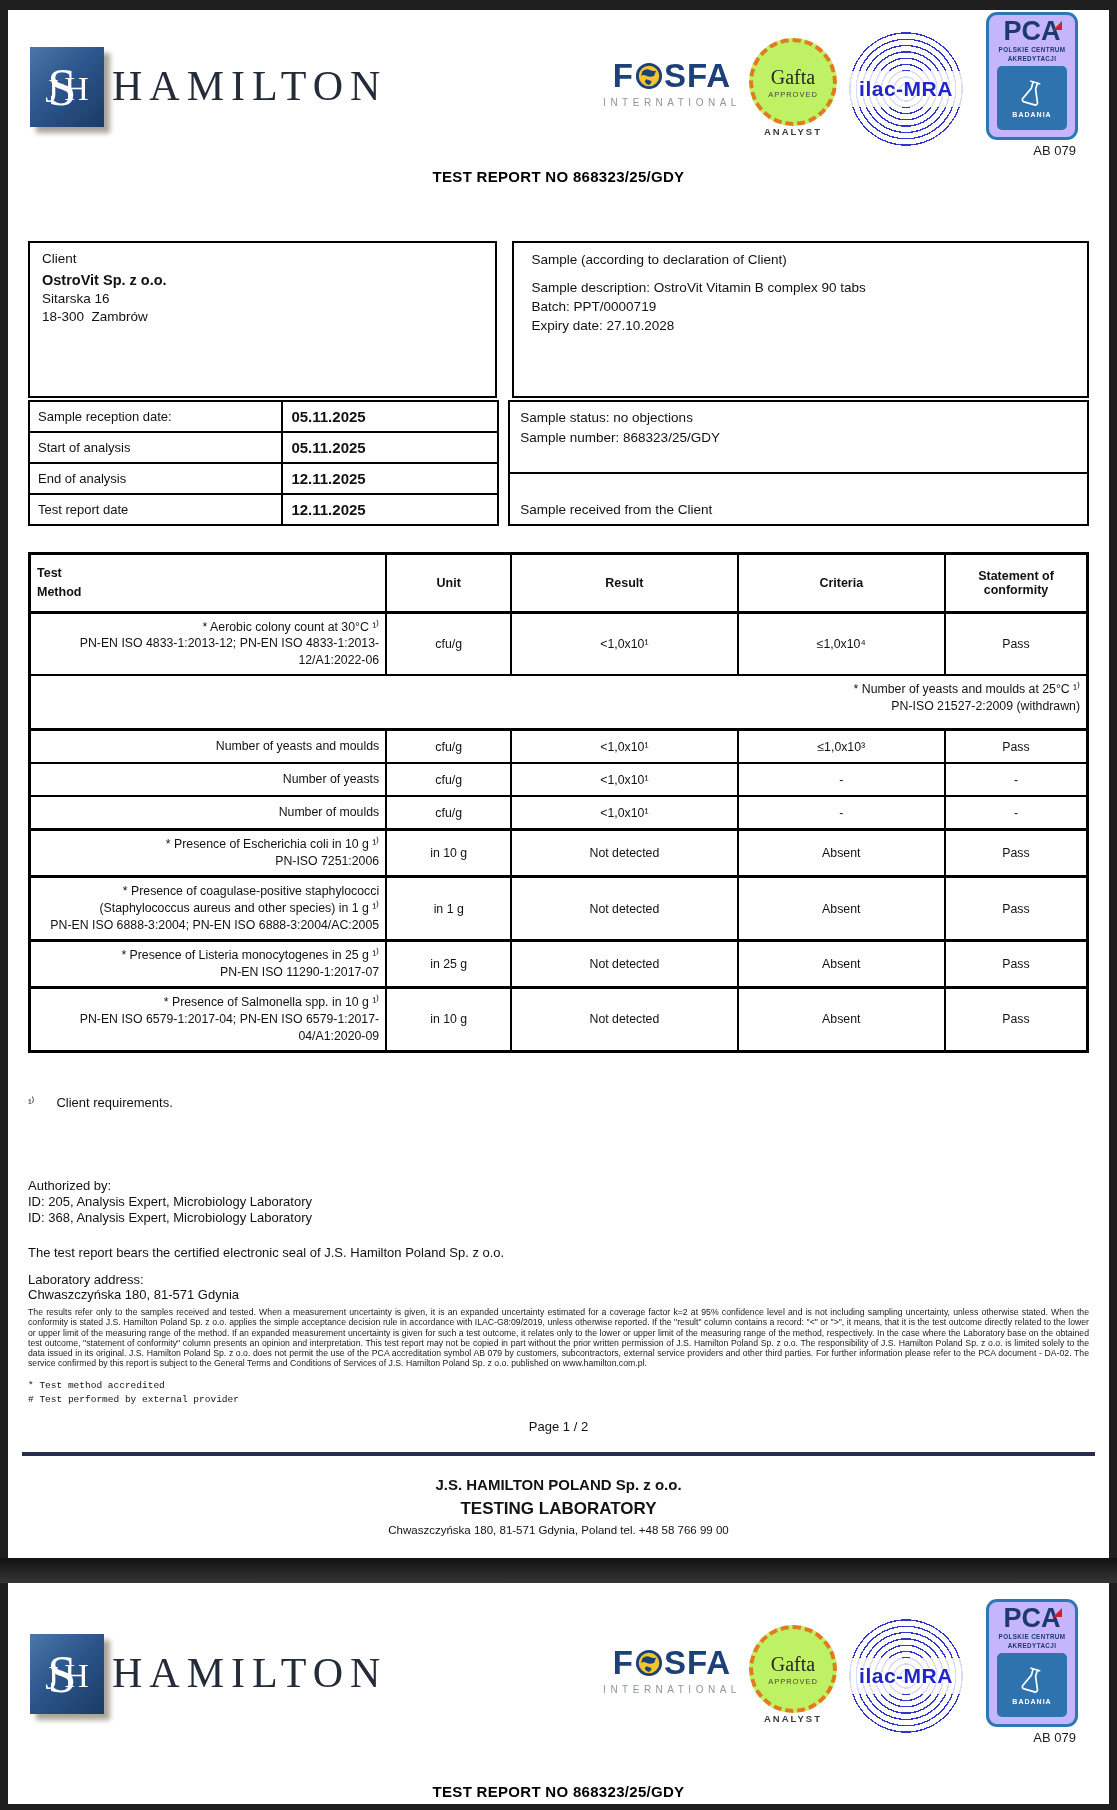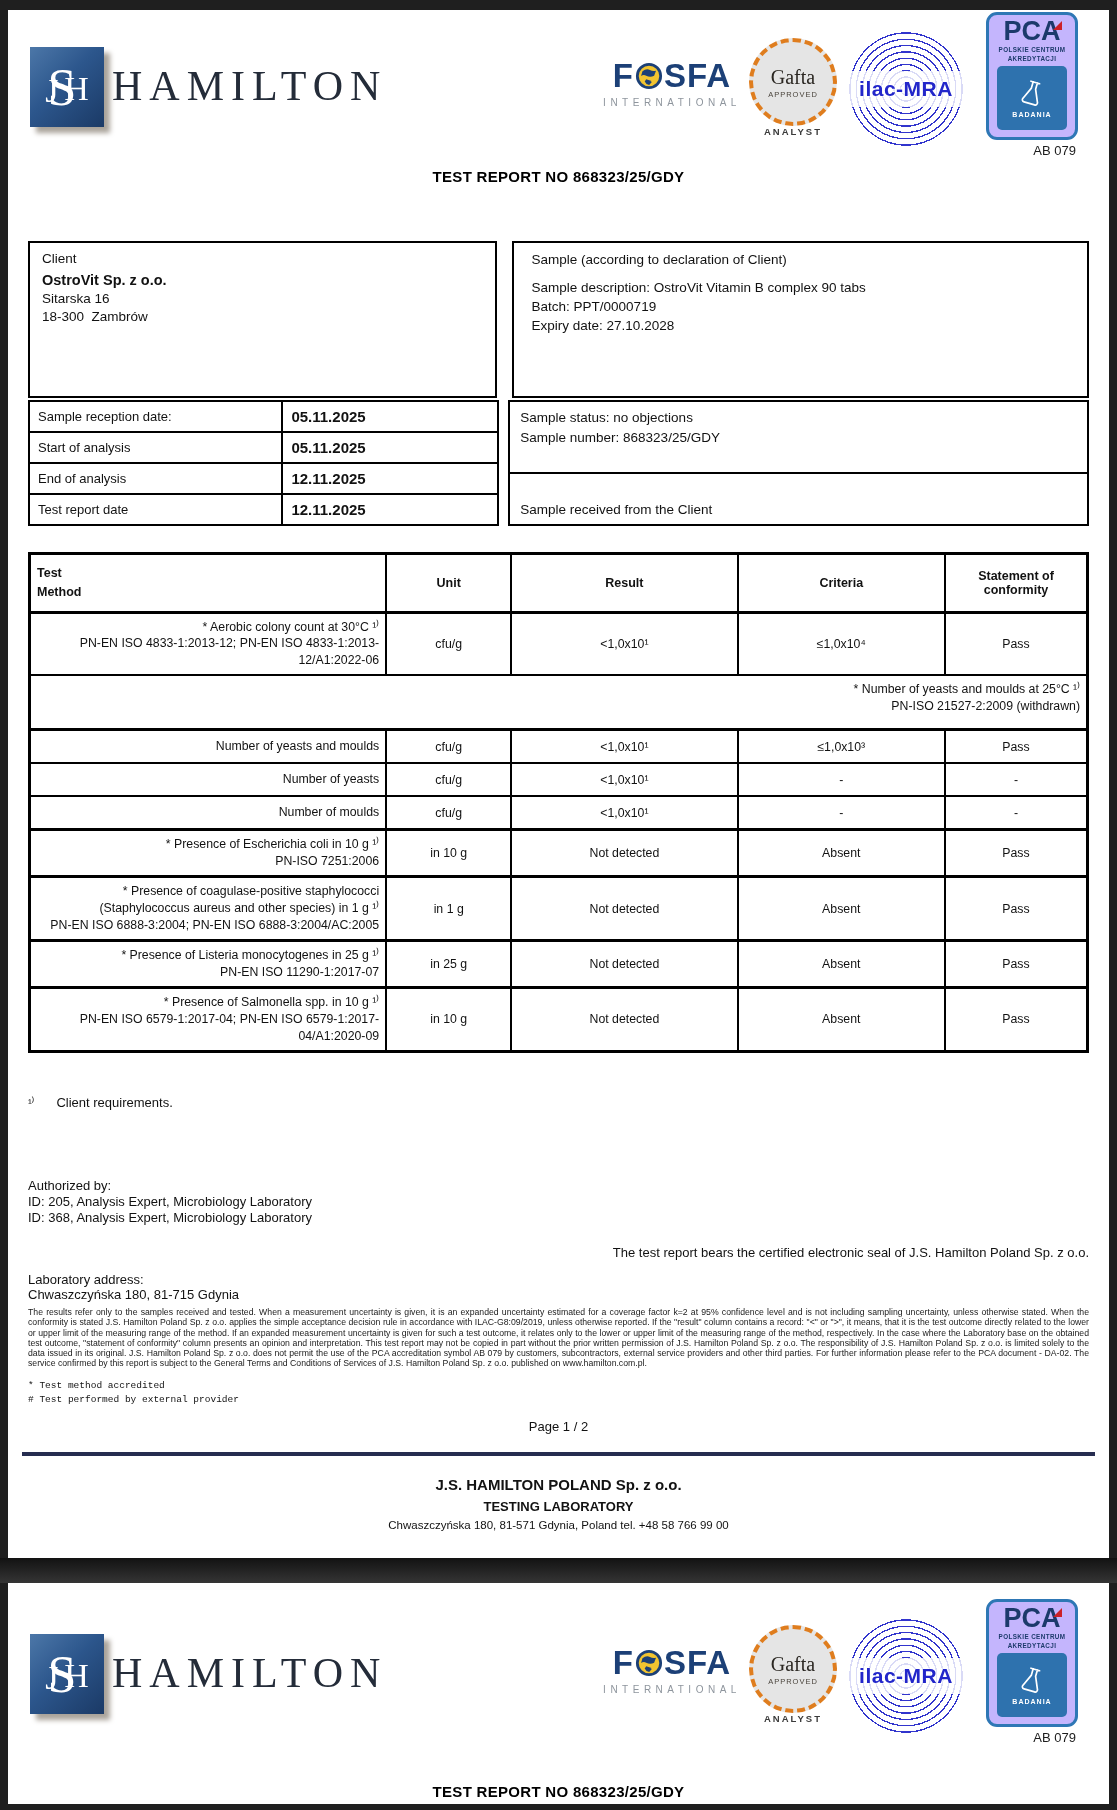--- a/index.html
+++ b/index.html
@@ -15,21 +15,21 @@
   .jsh-logo{position:absolute;left:22px;top:37px;width:74px;height:80px;background:linear-gradient(135deg,#4c77a8 0%,#2c568c 45%,#1b3a66 100%);box-shadow:6px 6px 5px #aaa49b;display:flex;align-items:center;justify-content:center;}
   .jsh-letters{font-family:"Liberation Serif",serif;color:#fff;display:flex;align-items:center;}
   .jsh-letters .l1{font-size:34px;margin-right:-11px;transform:translateY(4px);}
   .jsh-letters .l2{font-size:52px;}
   .jsh-letters .l3{font-size:34px;margin-left:-12px;transform:translateY(2px);}
   .hamilton{position:absolute;left:104px;top:52px;font-family:"Liberation Serif",serif;font-size:42px;letter-spacing:7px;color:#242c39;}
   .fosfa{position:absolute;left:584px;top:47px;width:160px;text-align:center;}
   .fosfa-name{font-size:33px;font-weight:bold;color:#1c4077;letter-spacing:1px;display:flex;align-items:center;justify-content:center;}
   .fosfa-sub{font-size:10px;letter-spacing:4.5px;color:#8e959d;margin-top:2px;}
   .gafta{position:absolute;left:739px;top:28px;width:92px;text-align:center;}
-  .gafta-ring{width:80px;height:80px;margin:0 auto;border:4px dashed #df7d1e;border-radius:50%;display:flex;flex-direction:column;align-items:center;justify-content:center;background:#e5e5e5;}
+  .gafta-ring{width:80px;height:80px;margin:0 auto;border:4px dashed #df7d1e;border-radius:50%;display:flex;flex-direction:column;align-items:center;justify-content:center;background:#bef264;}
   .gafta-name{font-family:"Liberation Serif",serif;font-size:20px;color:#2b2722;}
   .gafta-approved{font-size:7.5px;letter-spacing:1px;color:#4a443c;margin-top:1px;}
   .gafta-analyst{font-size:9.5px;font-weight:bold;letter-spacing:2px;color:#3b3b3b;margin-top:0;}
   .ilac{position:absolute;left:839px;top:20px;width:118px;height:118px;border-radius:50%;overflow:hidden;background:repeating-radial-gradient(circle at 50% 50%,#ffffff 0 5px,#3134cd 5px 6.3px);display:flex;align-items:center;justify-content:center;}
   .ilac-band{position:absolute;left:0;right:0;top:41px;height:36px;background:rgba(255,255,255,0.82);}
   .ilac-label{position:relative;font-size:21px;font-weight:bold;color:#2226ca;letter-spacing:0.5px;text-shadow:0 0 2px #fff,0 0 4px #fff;}
   .pca-card{position:absolute;left:978px;top:2px;width:92px;height:128px;border:3px solid #2e77b5;border-radius:11px;box-sizing:border-box;background:#c4b5fd;text-align:center;padding-top:3px;}
   .pca-acronym{font-size:27px;font-weight:bold;color:#1c3a6b;line-height:1;position:relative;display:inline-block;}
   .pca-red{position:absolute;right:-1px;top:3px;width:0;height:0;border-left:9px solid transparent;border-bottom:9px solid #cc2128;}
   .pca-org{font-size:6.3px;font-weight:bold;color:#1c3a6b;letter-spacing:0.4px;line-height:1.35;text-transform:uppercase;margin-top:1px;}
@@ -73,31 +73,31 @@
   td.testcell{text-align:right;vertical-align:top;line-height:1.38;}
   td.testcell .method{text-indent:7px;}
   td.grouprow{padding-bottom:13px;}
   td.ccell{text-align:center;}
   tr.short td{padding-top:7px;padding-bottom:7px;}
 
   .footnote{margin-top:42px;font-size:13px;}
   .fn-marker{font-size:11.5px;margin-right:22px;}
 
   .auth{margin-top:68px;font-size:13px;line-height:16px;}
-  .seal-note{margin-top:19px;font-size:13px;text-align:right;}
+  .seal-note{margin-top:19px;font-size:13px;}
   .lab-label{margin-top:12px;font-size:13px;}
   .lab-addr{font-size:13px;line-height:15px;}
 
   .legal{margin-top:5px;font-size:8.7px;line-height:10.3px;text-align:justify;color:#1a1a1a;}
   .legal-notes{margin-top:10px;font-size:9.5px;line-height:14px;font-family:Liberation Mono, monospace;}
   .page-label{margin-top:12px;text-align:center;font-size:13px;}
   .rule{margin:18px 14px 0;height:4px;background:#262d50;}
   .footer-block{margin-top:20px;text-align:center;}
   .footer-company{font-size:15px;font-weight:bold;}
-  .footer-dept{font-size:13px;font-weight:bold;margin-top:6px;}
+  .footer-dept{font-size:17px;font-weight:bold;margin-top:6px;}
   .footer-addr{font-size:11.5px;margin-top:5px;}
 
   .page2 .hdr{margin-top:14px;}
   .page2 .report-title{margin-top:36px;}
 </style>
 </head>
 <body>
 
 <div class="page page1">
 
@@ -308,21 +308,21 @@
       <span class="fn-marker">¹⁾</span><span>Client requirements.</span>
     </div>
 
     <div class="auth">
       <div>Authorized by:</div>
       <div>ID: 205, Analysis Expert, Microbiology Laboratory</div>
       <div>ID: 368, Analysis Expert, Microbiology Laboratory</div>
     </div>
     <div class="seal-note">The test report bears the certified electronic seal of J.S. Hamilton Poland Sp. z o.o.</div>
     <div class="lab-label">Laboratory address:</div>
-    <div class="lab-addr">Chwaszczyńska 180, 81-715 Gdynia</div>
+    <div class="lab-addr">Chwaszczyńska 180, 81-571 Gdynia</div>
 
     <div class="legal">The results refer only to the samples received and tested. When a measurement uncertainty is given, it is an expanded uncertainty estimated for a coverage factor k=2 at 95% confidence level and is not including sampling uncertainty, unless otherwise stated. When the conformity is stated J.S. Hamilton Poland Sp. z o.o. applies the simple acceptance decision rule in accordance with ILAC-G8:09/2019, unless otherwise reported. If the "result" column contains a record: "&lt;" or "&gt;", it means, that it is the test outcome directly related to the lower or upper limit of the measuring range of the method. If an expanded measurement uncertainty is given for such a test outcome, it relates only to the lower or upper limit of the measuring range of the method, respectively. In the case where the Laboratory base on the obtained test outcome, "statement of conformity" column presents an opinion and interpretation. This test report may not be copied in part without the prior written permission of J.S. Hamilton Poland Sp. z o.o. The responsibility of J.S. Hamilton Poland Sp. z o.o. is limited solely to the data issued in its original. J.S. Hamilton Poland Sp. z o.o. does not permit the use of the PCA accreditation symbol AB 079 by customers, subcontractors, external service providers and other third parties. For further information please refer to the PCA document - DA-02. The service confirmed by this report is subject to the General Terms and Conditions of Services of J.S. Hamilton Poland Sp. z o.o. published on www.hamilton.com.pl.</div>
     <div class="legal-notes">
       <div>* Test method accredited</div>
       <div># Test performed by external provider</div>
     </div>
 
     <div class="page-label">Page 1 / 2</div>
   </div>
 

